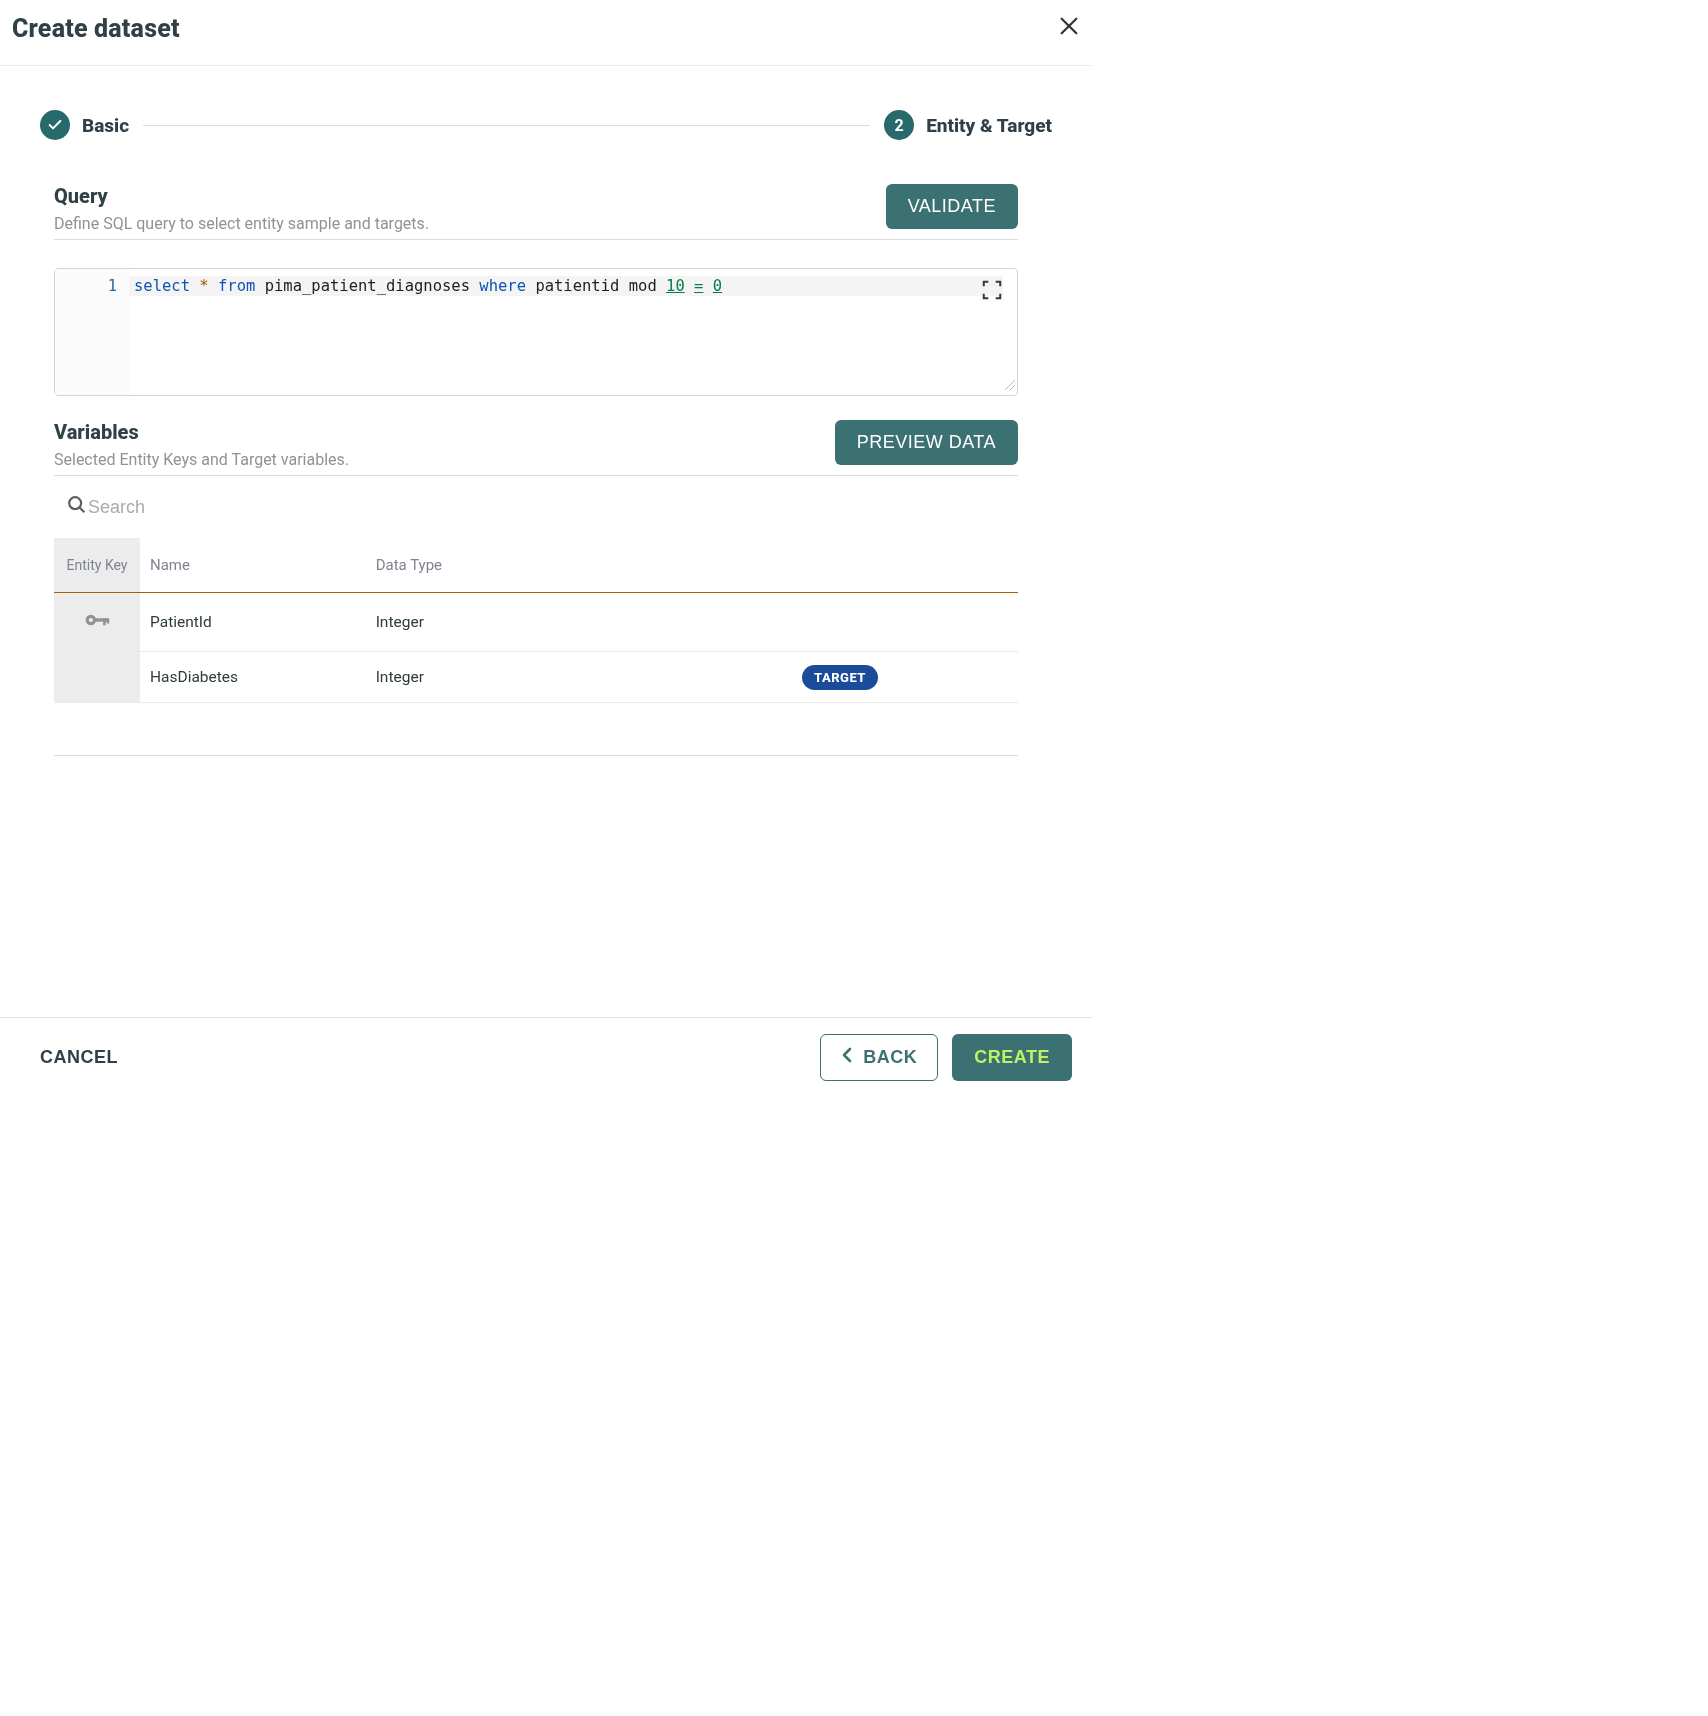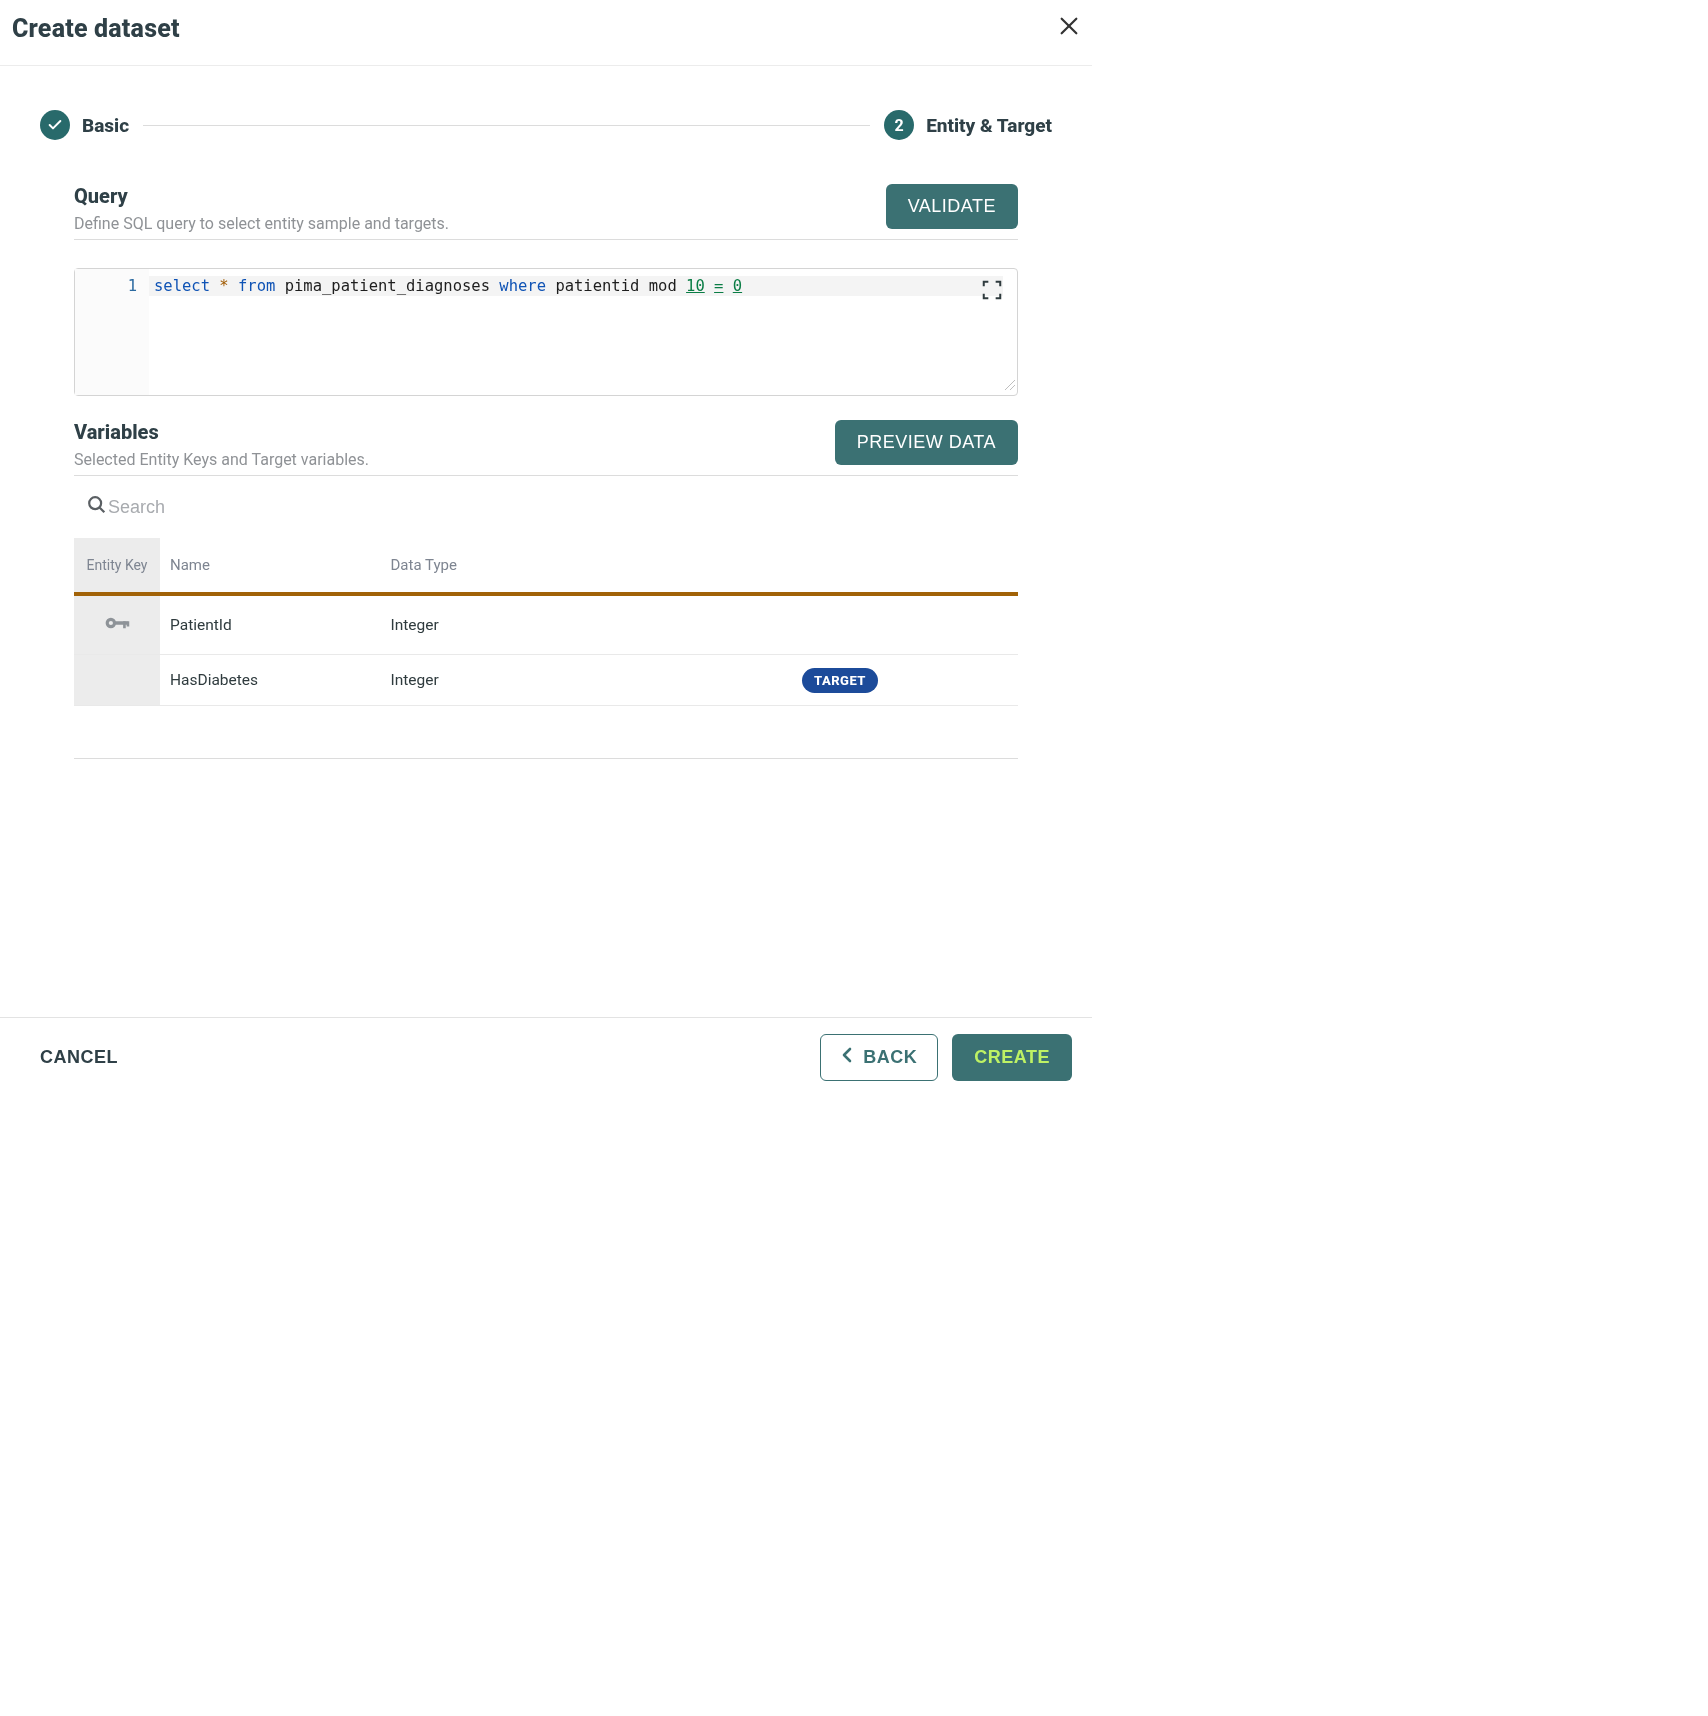--- a/index.html
+++ b/index.html
@@ -63,21 +63,21 @@
   }
   .step-line {
     flex: 1;
     height: 1px;
     background: #dcdcdc;
     margin: 0 14px;
   }
 
   
   .content {
-    padding: 44px 74px 0 74px;
+    padding: 44px 74px 0 54px;
   }
 
   
   .section-row {
     display: flex;
     align-items: flex-start;
     justify-content: space-between;
     border-bottom: 1px solid #dcdcdc;
     padding-bottom: 6px;
   }
@@ -182,21 +182,21 @@
     width: 100%;
     border-collapse: collapse;
     margin-top: 6px;
   }
   .table th {
     font-weight: 400;
     color: #7e8591;
     font-size: 15px;
     text-align: left;
     padding: 18px 10px;
-    border-bottom: 4px solid #a16207;
+    border-bottom: 1px solid #a16207;
   }
   .table th.ek {
     background: #ececec;
     width: 86px;
     text-align: center;
     padding: 18px 4px;
     font-size: 14px;
   }
   .table td {
     font-size: 15.5px;

